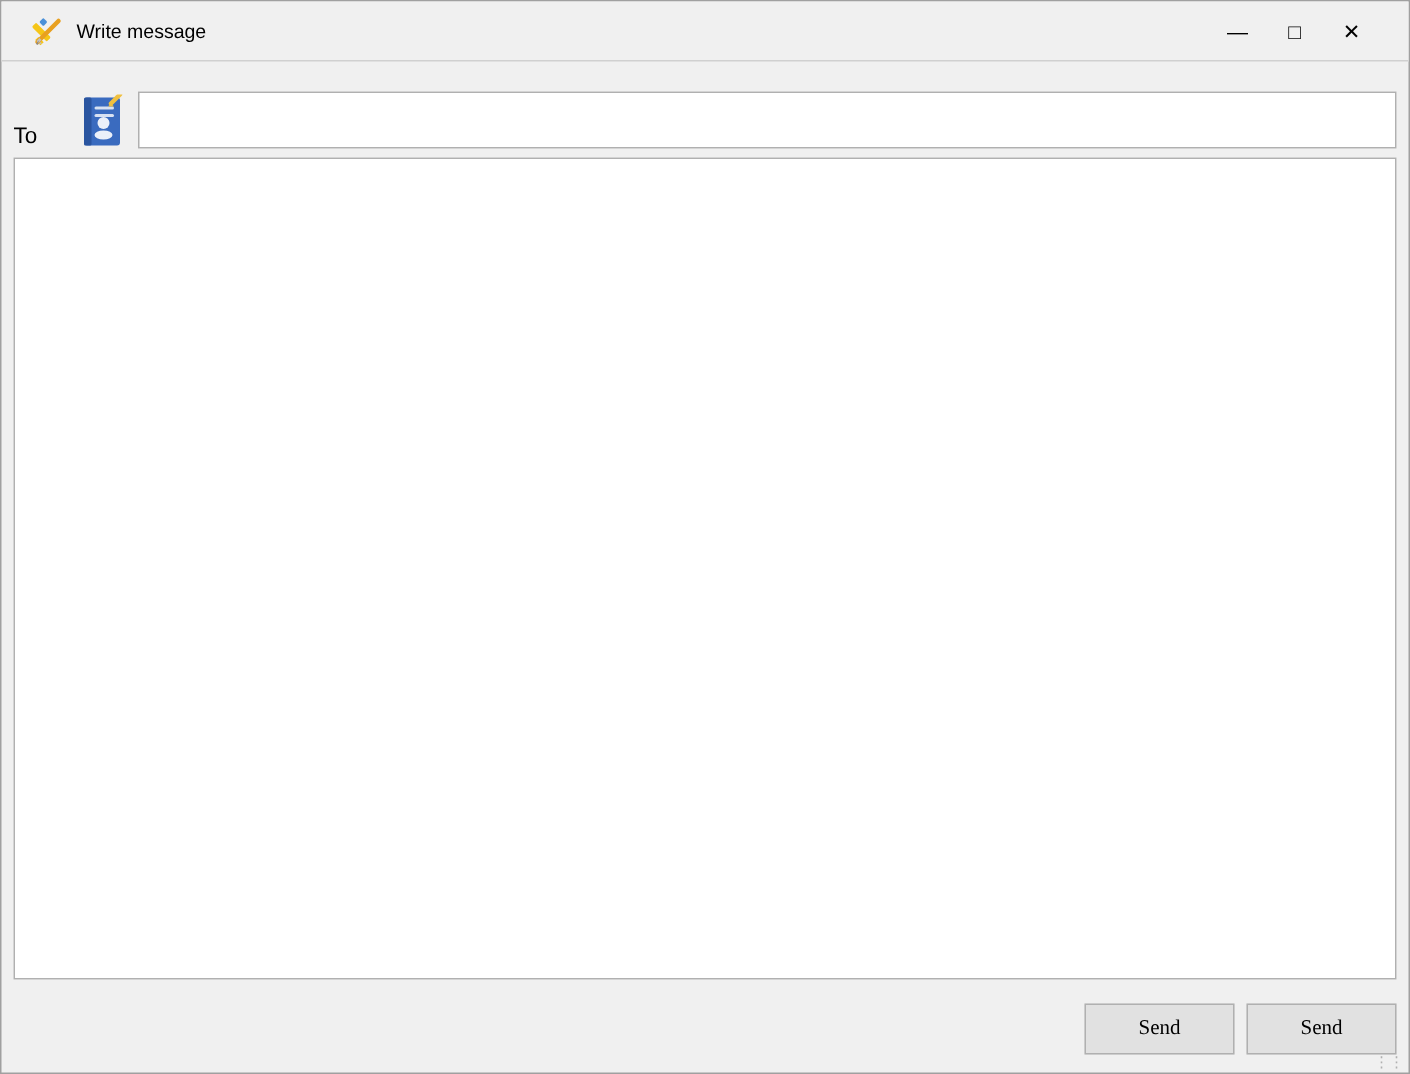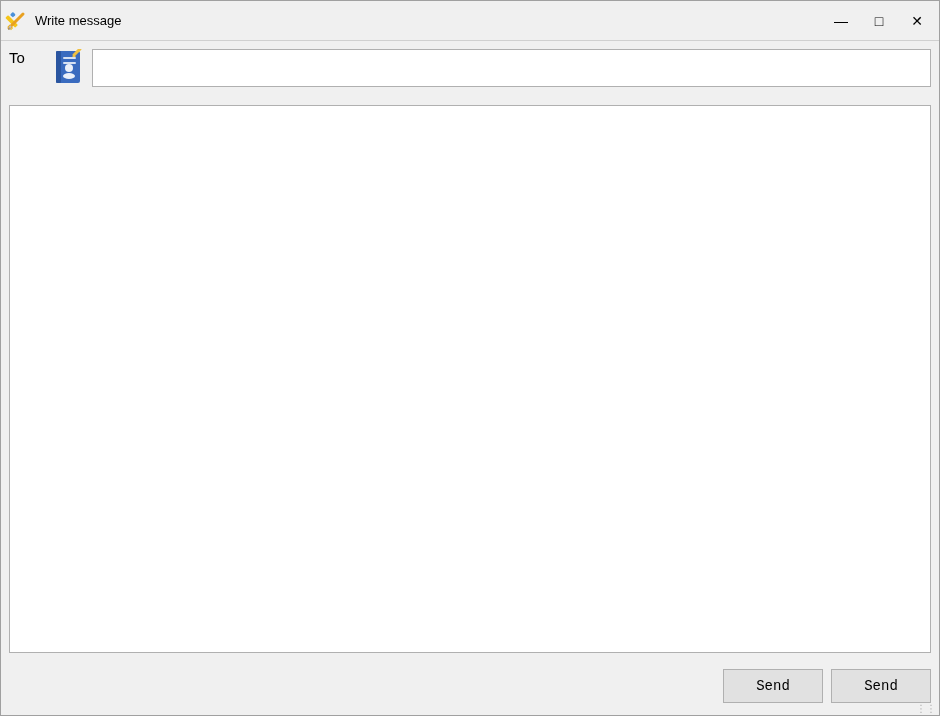--- a/index.html
+++ b/index.html
@@ -27,21 +27,21 @@
       display: flex;
       flex-direction: column;
       box-shadow: 2px 2px 8px rgba(0,0,0,0.2);
     }
 
     .title-bar {
       display: flex;
       align-items: center;
       background: #f0f0f0;
       height: 40px;
-      padding: 0 4px;
+      padding: 0 20px;
       border-bottom: 1px solid #d0d0d0;
       flex-shrink: 0;
     }
 
     .title-bar-icon {
       width: 22px;
       height: 22px;
       margin-right: 8px;
       flex-shrink: 0;
     }
@@ -80,21 +80,21 @@
     .content-area {
       flex: 1;
       display: flex;
       flex-direction: column;
       padding: 8px;
       gap: 6px;
     }
 
     .to-row {
       display: flex;
-      align-items: flex-start;
+      align-items: flex-end;
       gap: 6px;
       height: 50px;
       flex-shrink: 0;
     }
 
     .to-label {
       font-size: 15px;
       color: #000;
       width: 35px;
       text-align: left;
@@ -137,21 +137,21 @@
     }
 
     .footer-btn {
       width: 100px;
       height: 34px;
       background: #e1e1e1;
       border: 1px solid #b0b0b0;
       cursor: pointer;
       font-size: 14px;
       color: #000;
-      font-family: Liberation Mono, monospace;
+      font-family: Liberation Serif, serif;
     }
 
     .resize-grip {
       position: absolute;
       bottom: 2px;
       right: 4px;
       font-size: 10px;
       color: #b0b0b0;
       line-height: 1;
     }

